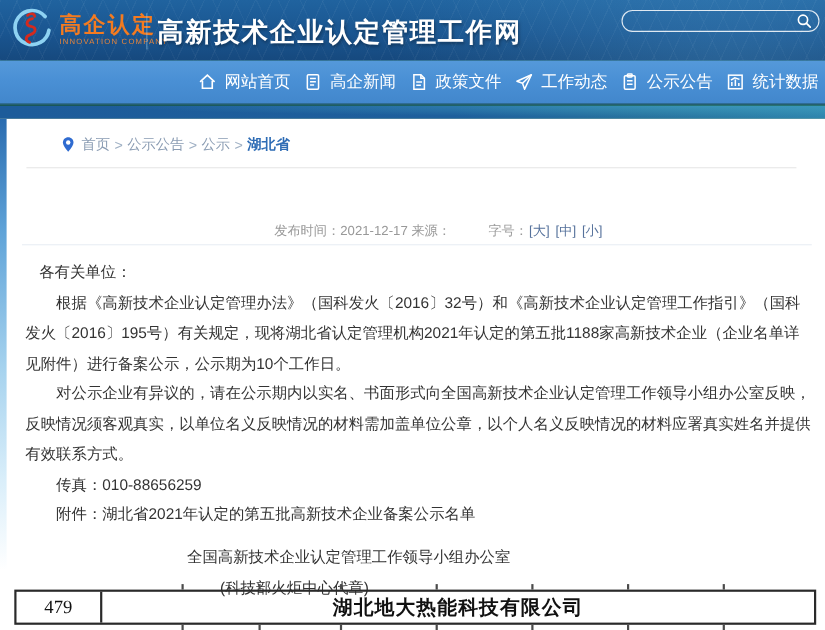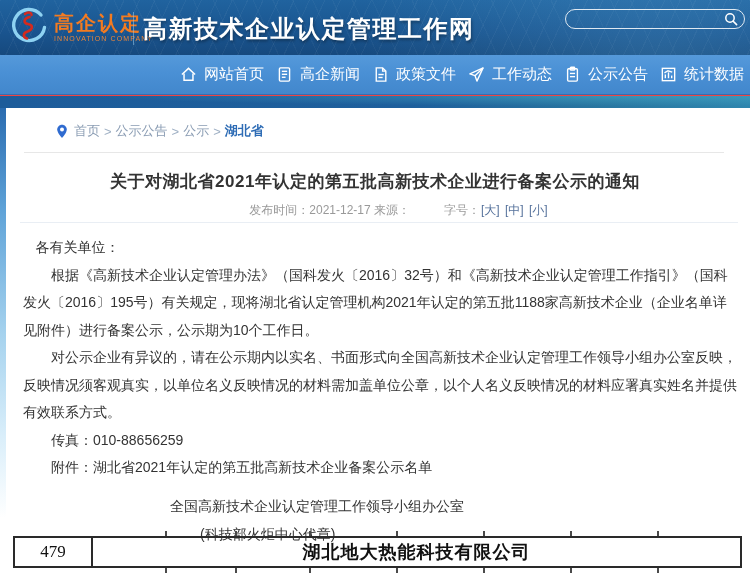--- a/index.html
+++ b/index.html
@@ -1,18 +1,18 @@
 <!DOCTYPE html>
 <html><head>
 <meta charset="utf-8">
 <style>
   * { margin:0; padding:0; box-sizing:border-box; }
   html,body { width:750px; height:573px; overflow:hidden; }
   body { font-family:"Liberation Sans","DejaVu Sans",sans-serif; background:#ffffff; position:relative; }
-  .page { position:relative; width:750px; height:573px; background:#ef4444; overflow:hidden; }
+  .page { position:relative; width:750px; height:573px; background:#14532d; overflow:hidden; }
 
   
   .header { position:absolute; top:0; left:0; width:750px; height:55px;
     background:
       radial-gradient(circle at 660px 70px, rgba(110,190,235,.22), transparent 46%),
       repeating-linear-gradient(115deg, rgba(255,255,255,.045) 0 1px, transparent 1px 14px),
       repeating-linear-gradient(65deg, rgba(255,255,255,.035) 0 1px, transparent 1px 18px),
       linear-gradient(180deg,#20639f 0%, #1a5590 55%, #16497e 100%);
   }
   .logo-wrap { position:absolute; left:8px; top:6px; display:flex; align-items:center; cursor:pointer; }
@@ -176,21 +176,20 @@
       <span class="crumb-sep">&gt;</span>
       <span class="crumb">公示公告</span>
       <span class="crumb-sep">&gt;</span>
       <span class="crumb">公示</span>
       <span class="crumb-sep">&gt;</span>
       <span class="crumb-current">湖北省</span>
     </div>
 
     <div class="bc-divider"></div>
 
-    <div class="article-title">关于对湖北省2021年认定的第五批高新技术企业进行备案公示的通知</div>
 
     <div class="meta-line">
       <span>发布时间：2021-12-17 来源：</span><span class="gap"></span><span>字号：</span><span class="size-btn">[大]</span> <span class="size-btn">[中]</span> <span class="size-btn">[小]</span>
     </div>
 
     <div class="meta-divider"></div>
 
     <div class="body-text">
       <p class="salutation">各有关单位：</p>
       <p class="para">根据《高新技术企业认定管理办法》（国科发火〔2016〕32号）和《高新技术企业认定管理工作指引》（国科发火〔2016〕195号）有关规定，现将湖北省认定管理机构2021年认定的第五批1188家高新技术企业（企业名单详见附件）进行备案公示，公示期为10个工作日。</p>

